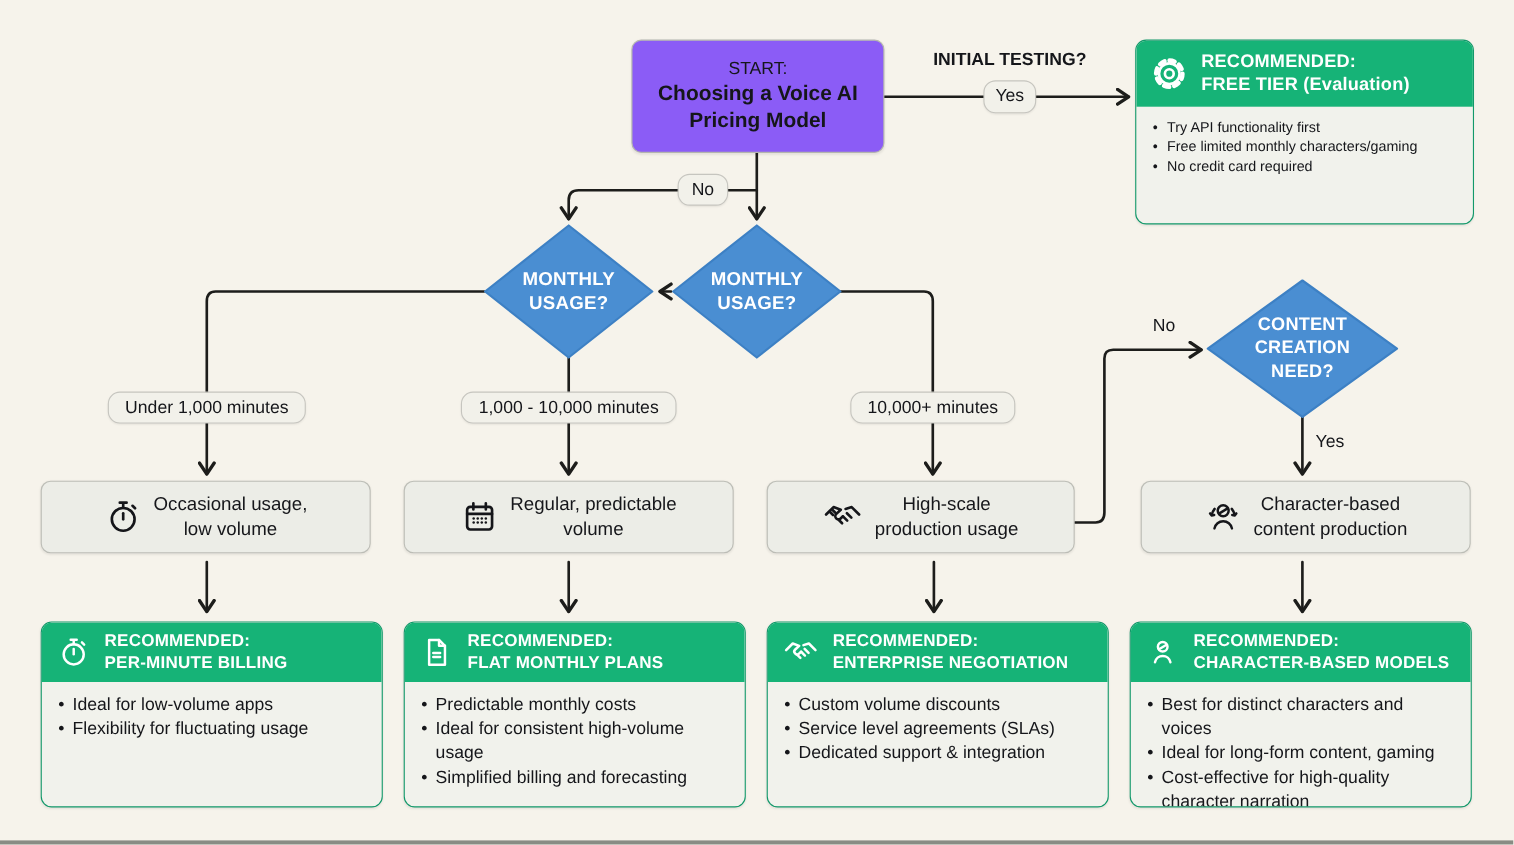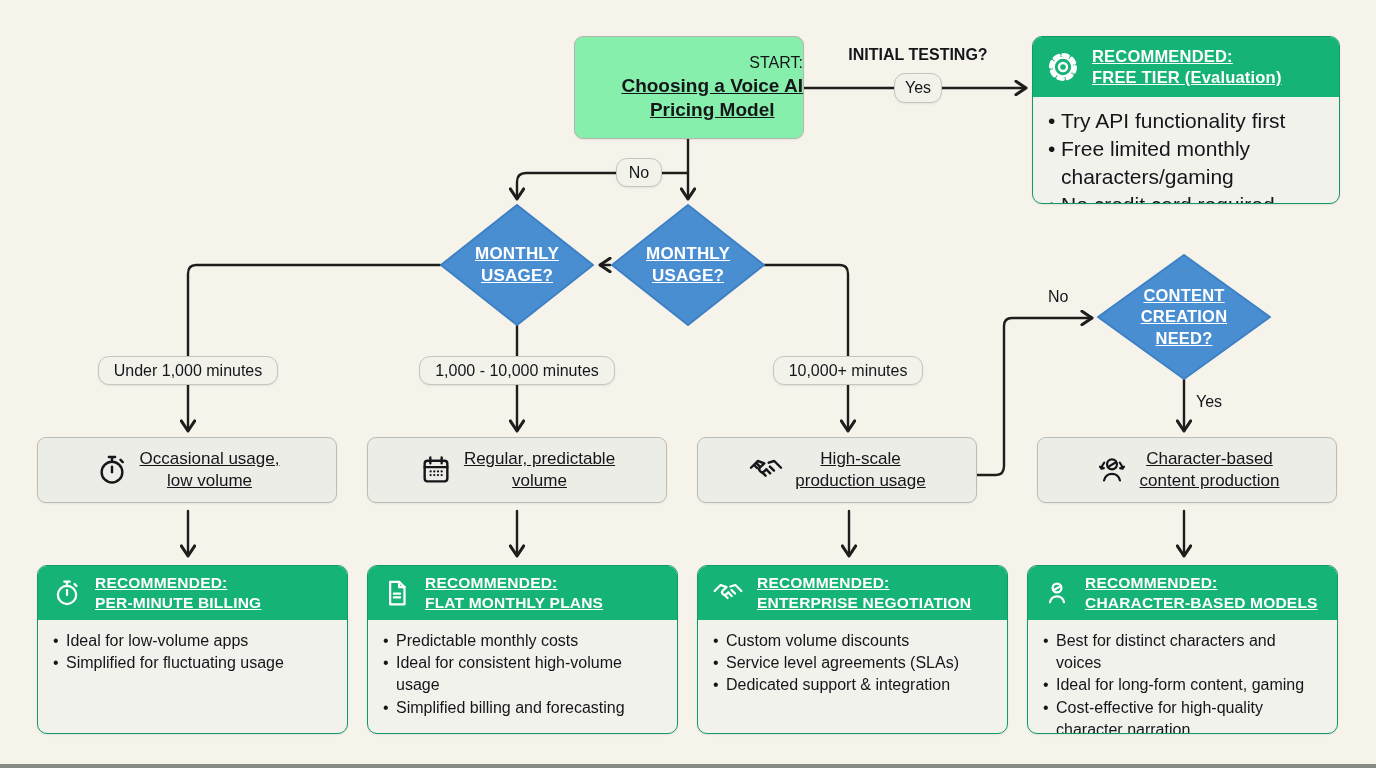--- a/index.html
+++ b/index.html
@@ -7,31 +7,31 @@
   #canvas{
     position:relative;width:1376px;height:768px;overflow:hidden;
     background:#f6f3eb;
     font-family:"Liberation Sans", sans-serif;
     color:#15161a;
   }
   #connectors{position:absolute;left:0;top:0;width:1376px;height:768px;}
   .conn{fill:none;stroke:#1d1d1b;stroke-width:2.4;stroke-linecap:round;}
   .diamond{fill:#4a8ed2;stroke:#3d80c4;stroke-width:2;stroke-linejoin:round;}
 
-  .pre{white-space:pre-line;text-decoration:underline;}
+  .pre{white-space:pre-line;}
 
   .node{
     position:absolute;box-sizing:border-box;border-radius:9px;
     background:#ecede7;border:1.5px solid #bcbdb6;
     box-shadow:0 1px 2px rgba(0,0,0,0.07);
   }
   #start-node{
     left:574px;top:36px;width:230px;height:103px;
-    background:#86efac;border-color:#b4b5af;
-    display:flex;flex-direction:column;align-items:flex-end;justify-content:center;
+    background:#8b5cf6;border-color:#b4b5af;
+    display:flex;flex-direction:column;align-items:center;justify-content:center;
     text-align:center;
   }
   #start-node .kicker{font-size:16px;margin-bottom:2px;}
   #start-node .title{font-size:19px;font-weight:bold;line-height:1.26;}
 
   .free-label{position:absolute;font-size:16px;font-weight:bold;text-align:center;}
   #initial-testing-label{left:818px;top:46px;width:200px;}
   .small-label{position:absolute;font-size:16px;}
   #content-no-label{left:1048px;top:288px;}
   #content-yes-label{left:1196px;top:393px;}
@@ -83,21 +83,21 @@
   .rec-body{padding:10px 14px 8px 12px;}
   .rec-body ul{list-style:none;margin:0;padding:0;}
   .rec-body li{
     position:relative;padding-left:16px;font-size:16px;line-height:1.4;color:#15161a;
   }
   .rec-body li::before{content:"•";position:absolute;left:3px;top:0;}
 
   #free-tier-card{left:1032px;top:36px;width:308px;height:168px;}
   #free-tier-card .rec-header{min-height:60px;}
   #free-tier-card .rec-title{font-size:16.5px;}
-  #free-tier-card .rec-body li{font-size:21px;line-height:1.33;}
+  #free-tier-card .rec-body li{font-size:13px;line-height:1.33;}
 
   .bottom-card{top:565px;height:169px;}
   #card-1{left:37px;width:311px;}
   #card-2{left:367px;width:311px;}
   #card-3{left:697px;width:311px;}
   #card-4{left:1027px;width:311px;}
 
   #bottom-strip{
     position:absolute;left:0;bottom:0;width:1376px;height:4px;
     background:#5a5f58;opacity:0.7;
@@ -233,21 +233,21 @@
           <path d="M12 13.5 L12 9.6"></path>
           <path d="M9.8 2.8 h4.4 M12 2.8 v3.3"></path>
           <path d="M18 4.8 l1.6 1.6"></path>
       </svg>
       <div class="rec-title pre">RECOMMENDED:
 PER-MINUTE BILLING</div>
     </div>
     <div class="rec-body">
       <ul>
         <li>Ideal for low-volume apps</li>
-        <li>Simplified for fluctuating usage</li>
+        <li>Flexibility for fluctuating usage</li>
       </ul>
     </div>
   </div>
 
   <div class="rec-card bottom-card" id="card-2">
     <div class="rec-header">
       <svg width="30" height="30" viewBox="0 0 24 24" fill="none" stroke="#ffffff" stroke-width="1.8" stroke-linecap="round" stroke-linejoin="round">
         <path d="M6.5 3 h7.2 L18 7.3 V21 H6.5 Z"></path>
           <path d="M13.7 3 v4.3 H18"></path>
           <path d="M9.5 12.5 h5 M9.5 15.5 h5"></path>

